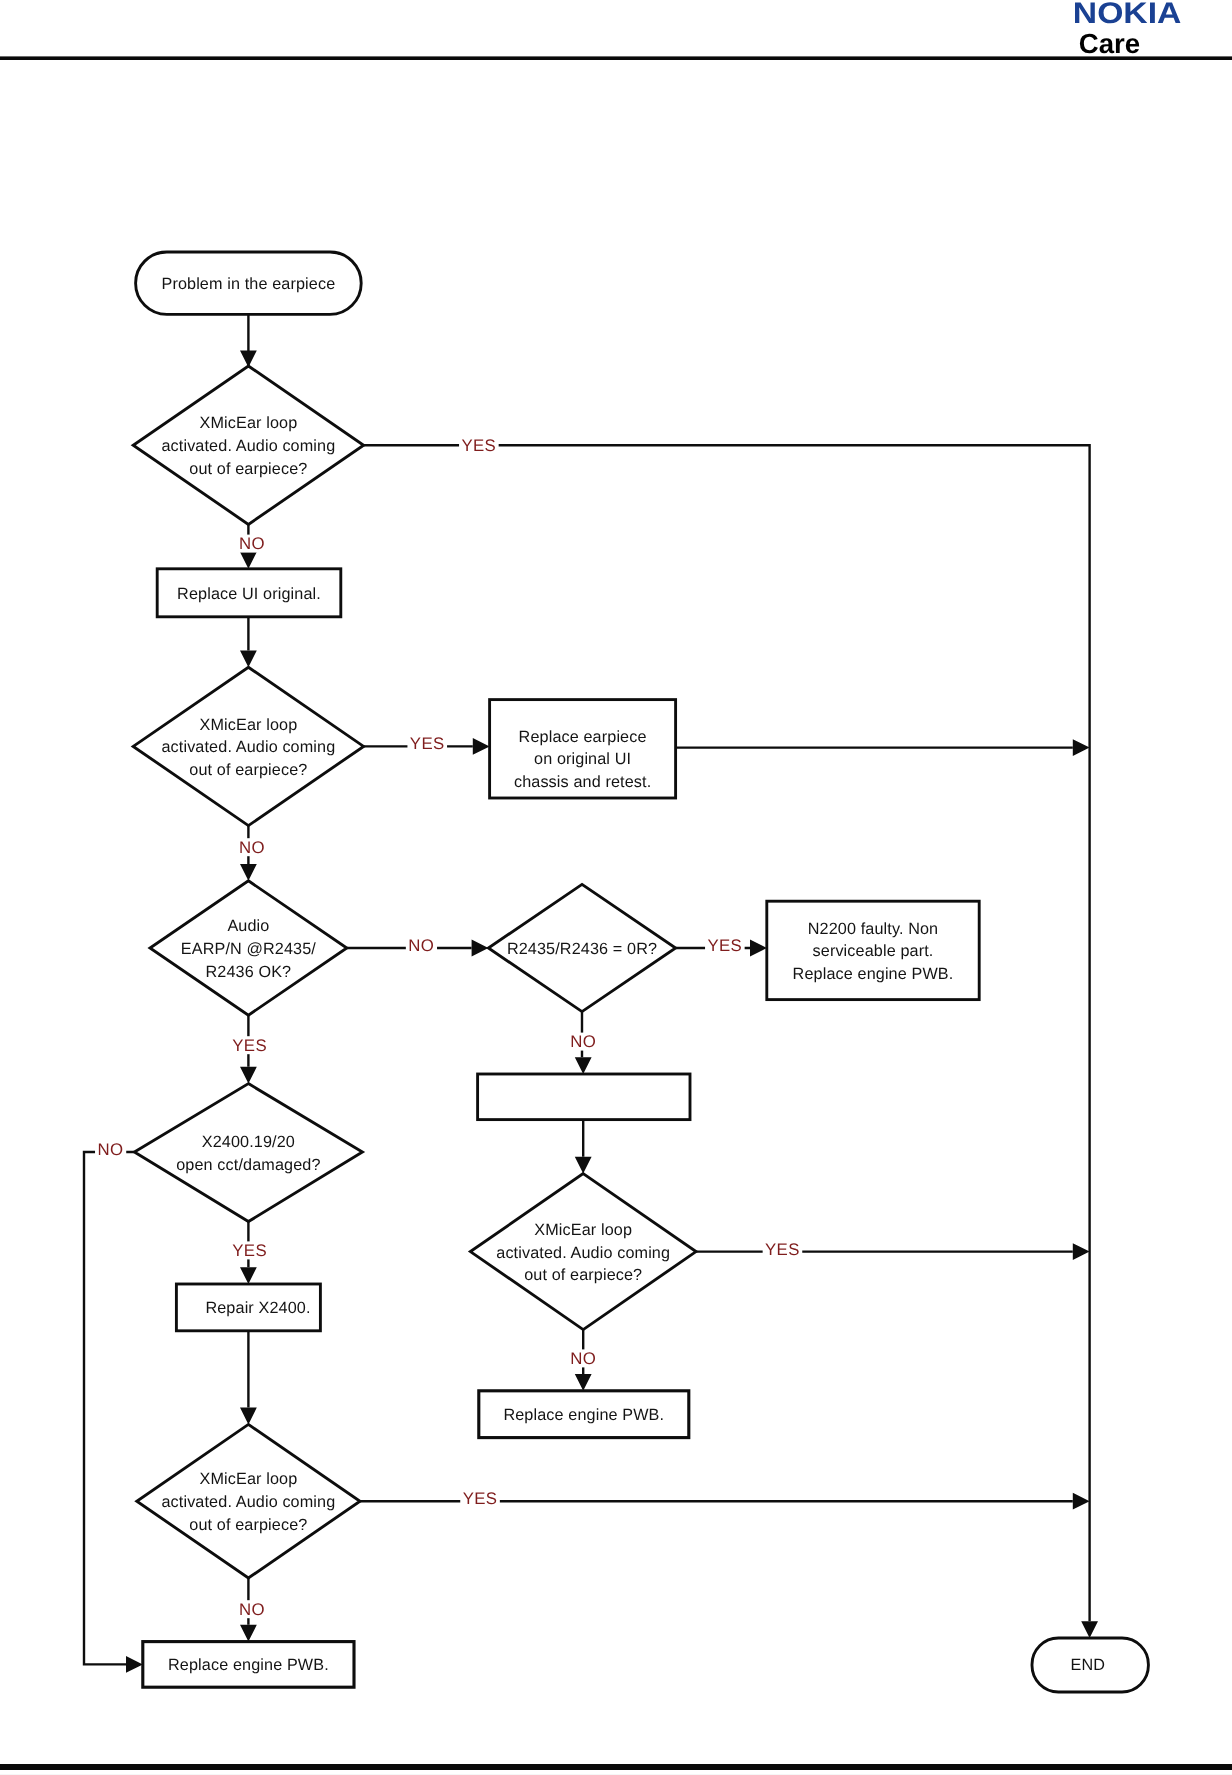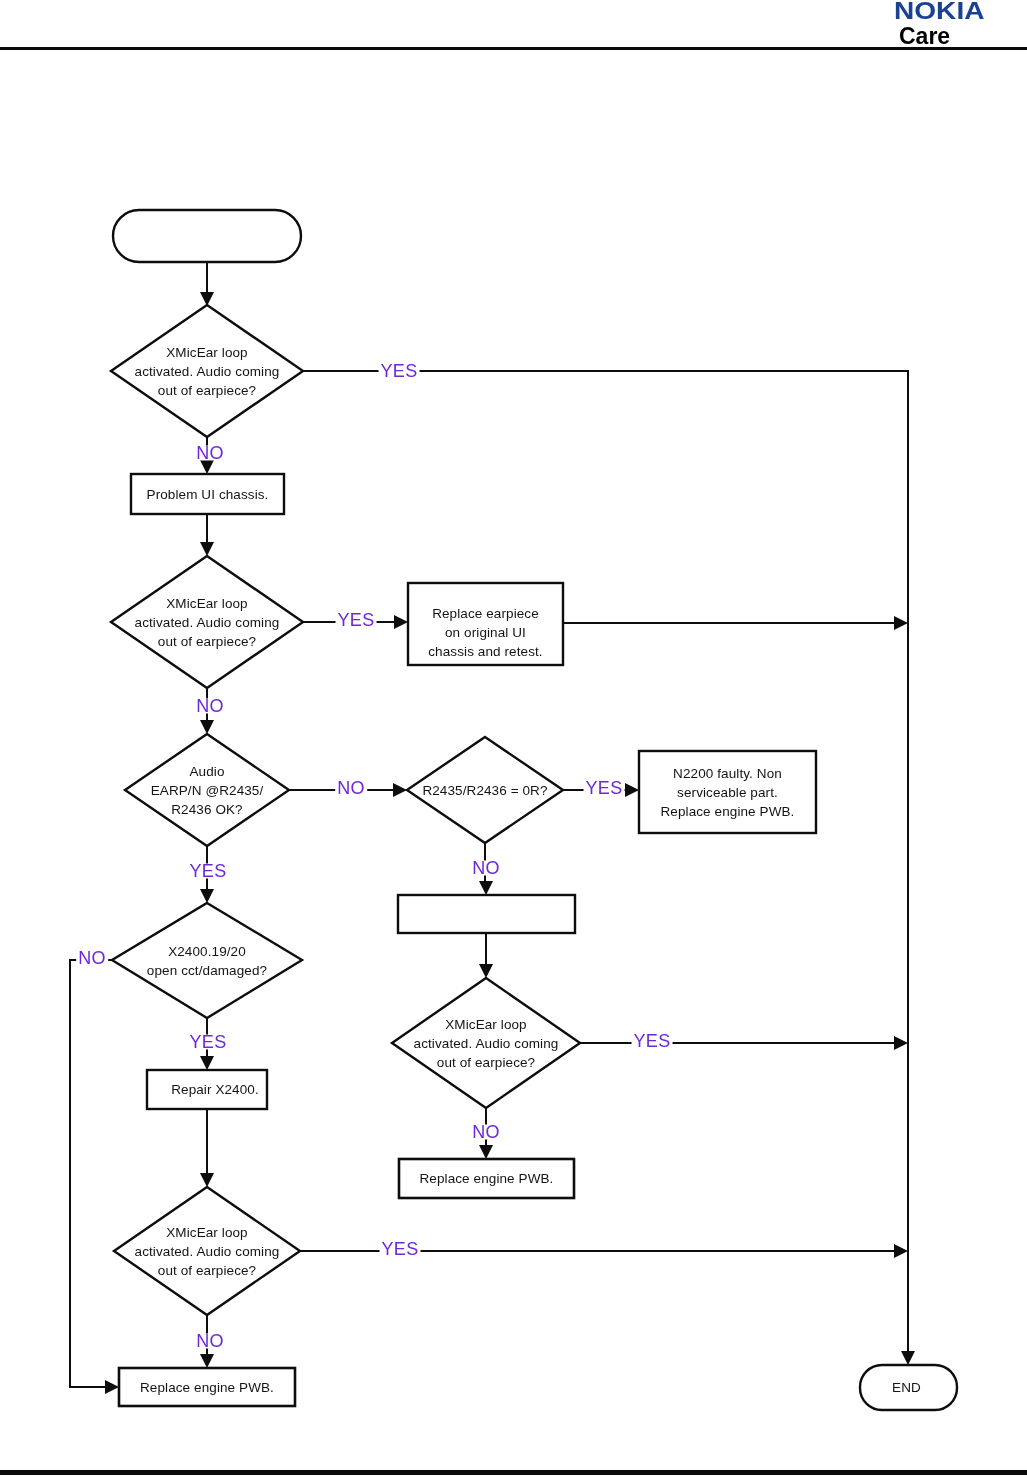--- a/index.html
+++ b/index.html
@@ -62,24 +62,24 @@
     font-size: 13.5px;
     line-height: 19px;
     letter-spacing: 0.1px;
     color: #141414;
   }
   .edge-label {
     position: absolute;
     transform: translate(-50%, -50%);
     background: #ffffff;
     padding: 0 2px;
-    font-size: 18px;
+    font-size: 14px;
     line-height: 15px;
     letter-spacing: 0.3px;
-    color: #6d28d9;
+    color: #7f1d1d;
   }
 </style>
 </head>
 <body>
 
 <div id="page">
 
   <div class="brand">NOKIA</div>
   <div class="brand-sub">Care</div>
   <div class="rule-top"></div>
@@ -138,24 +138,25 @@
     <rect x="398" y="895" width="177" height="38" fill="#fff" stroke="#0d0d0d" stroke-width="2.4"></rect>
     <polygon points="486,978 580,1043 486,1108 392,1043" fill="#fff" stroke="#0d0d0d" stroke-width="2.4"></polygon>
     <rect x="399" y="1159" width="175" height="39" fill="#fff" stroke="#0d0d0d" stroke-width="2.6"></rect>
     <polygon points="207,903 302,960 207,1018 112,960" fill="#fff" stroke="#0d0d0d" stroke-width="2.4"></polygon>
     <rect x="147" y="1070" width="120" height="39" fill="#fff" stroke="#0d0d0d" stroke-width="2.4"></rect>
     <polygon points="207,1187 300,1251 207,1315 114,1251" fill="#fff" stroke="#0d0d0d" stroke-width="2.4"></polygon>
     <rect x="119" y="1368" width="176" height="38" fill="#fff" stroke="#0d0d0d" stroke-width="2.6"></rect>
     <rect x="860" y="1365" width="97" height="45" rx="22" fill="#fff" stroke="#0d0d0d" stroke-width="2.4"></rect>
   </svg>
 
+  <div class="node-text" style="left:113px; top:210px; width:188px; height:52px;">Problem in the earpiece</div>
   <div class="node-text" style="left:111px; top:305px; width:192px; height:132px;">XMicEar loop
 activated. Audio coming
 out of earpiece?</div>
-  <div class="node-text" style="left:131px; top:474px; width:153px; height:40px;">Problem UI chassis.</div>
+  <div class="node-text" style="left:131px; top:474px; width:153px; height:40px;">Replace UI original.</div>
   <div class="node-text" style="left:111px; top:556px; width:192px; height:132px;">XMicEar loop
 activated. Audio coming
 out of earpiece?</div>
   <div class="node-text" style="left:408px; top:583px; width:155px; height:98px;text-align:center;">Replace earpiece
 on original UI
 chassis and retest.</div>
   <div class="node-text" style="left:125px; top:734px; width:164px; height:112px;">Audio
 EARP/N @R2435/
 R2436 OK?</div>
   <div class="node-text" style="left:407px; top:737px; width:156px; height:106px;">R2435/R2436 = 0R?</div>

